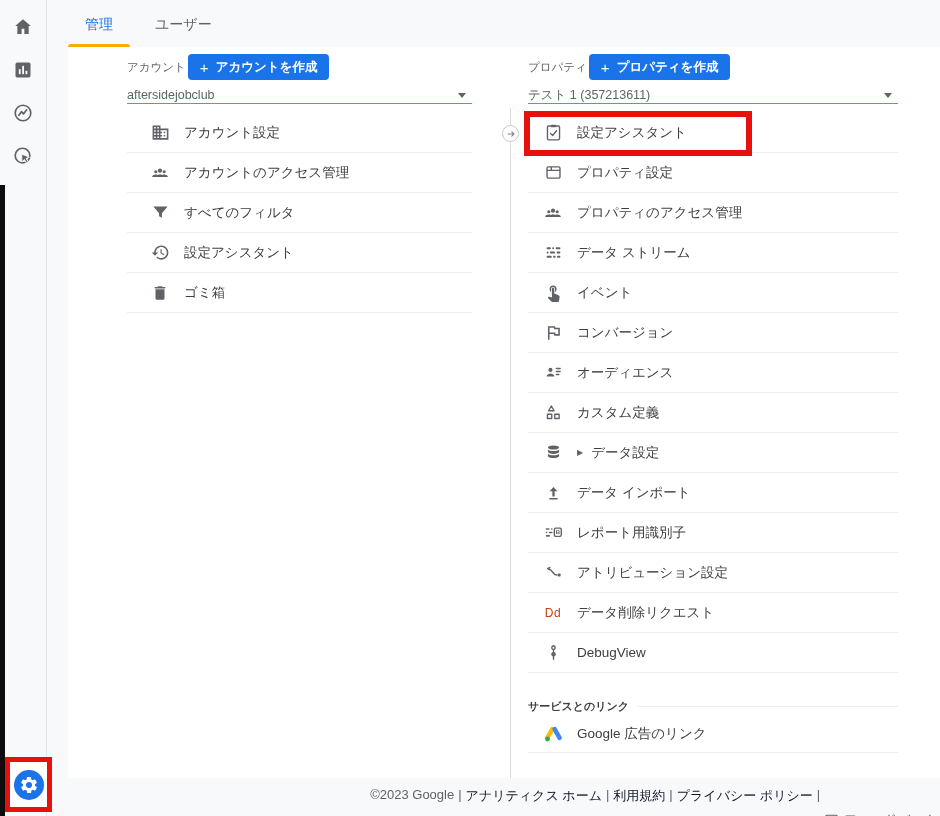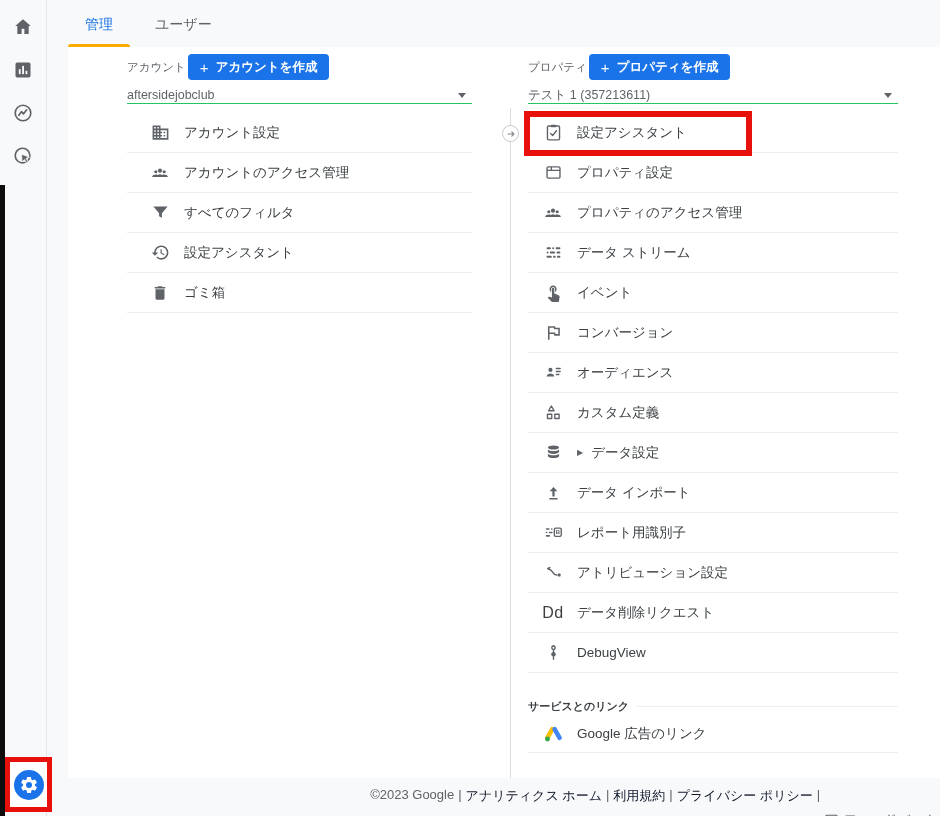--- a/index.html
+++ b/index.html
@@ -34,21 +34,21 @@
   .selector { height:17px; display:flex; align-items:center; justify-content:space-between; border-bottom:1px solid #22c55e; font-size:12.5px; color:#5f6368; cursor:pointer; }
   .caret { width:0; height:0; border-left:4.5px solid transparent; border-right:4.5px solid transparent; border-top:5px solid #5f6368; margin-right:6px; }
 
   .menu { margin-top:9px; }
   .menu-row { height:40px; display:flex; align-items:center; border-bottom:1px solid #eceef0; cursor:pointer; }
   .col-account .menu-row { padding-left:23px; }
   .col-property .menu-row { padding-left:15px; }
   .row-icon { width:20px; height:20px; flex:none; margin-right:14px; display:flex; align-items:center; justify-content:center; }
   .row-label { font-size:13.5px; color:#3c4043; white-space:nowrap; }
   .expander { font-size:8px; color:#5f6368; margin-right:8px; line-height:1; }
-  .dd-glyph { font-size:16px; color:#404040; letter-spacing:.5px; }
+  .dd-glyph { font-size:12px; color:#c2410c; letter-spacing:.5px; }
 
   .services-header { margin-top:24px; height:18px; display:flex; align-items:center; gap:8px; }
   .services-header .svc-label { font-size:11px; font-weight:700; color:#3c4043; white-space:nowrap; }
   .services-header::after { content:""; flex:1; height:1px; background:#eceef0; }
   .menu-services .menu-row { height:38px; }
 
   
   .divider-v { position:absolute; left:510px; top:108px; width:1px; height:670px; background:#dadce0; z-index:2; }
   .collapse-circle { position:absolute; left:502px; top:125px; width:17px; height:17px; border-radius:50%; background:#fff; border:1px solid #c4c7cb; display:flex; align-items:center; justify-content:center; cursor:pointer; z-index:4; padding:0; }
 

